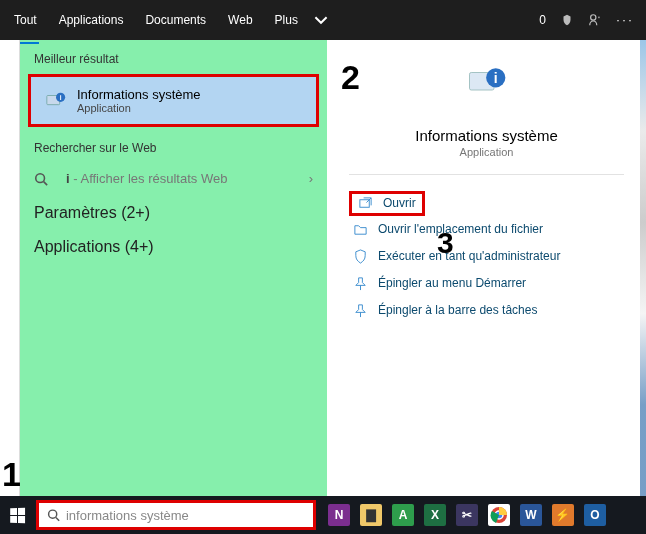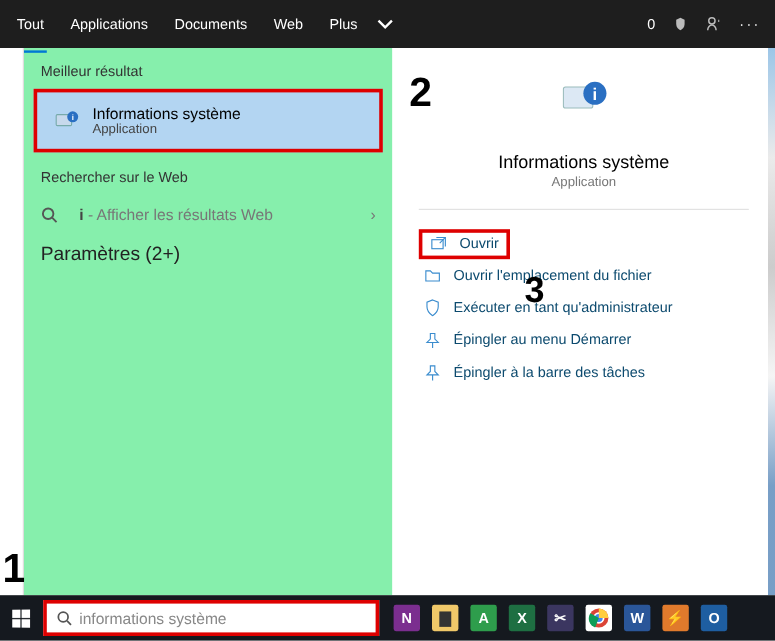--- a/index.html
+++ b/index.html
@@ -108,20 +108,21 @@
     <div class="section-header">Rechercher sur le Web</div>
     <div class="web-row">
       <svg width="14" height="14" viewBox="0 0 16 16">
           <circle cx="7" cy="7" r="5" class="mag"></circle>
           <line x1="11" y1="11" x2="15" y2="15" class="mag"></line>
         </svg>
       <span><b>i</b><span style="color:#777"> - Afficher les résultats Web</span></span>
       <span class="chev">›</span>
     </div>
     <div class="settings-row">Paramètres (2+)</div>
+    <div class="settings-row">Applications (4+)</div>
   </div>
 
   <div class="right">
     <div class="callout-2">2</div>
     <div class="hero">
       <svg class="hero-icon" viewBox="0 0 48 48">
           <rect x="4" y="12" width="28" height="20" rx="2" fill="#dce8f4" stroke="#9bb"></rect>
           <circle cx="34" cy="18" r="11" fill="#2a6fc2"></circle>
           <text x="34" y="24" text-anchor="middle" font-size="16" fill="#fff" font-weight="bold">i</text>
         </svg>

